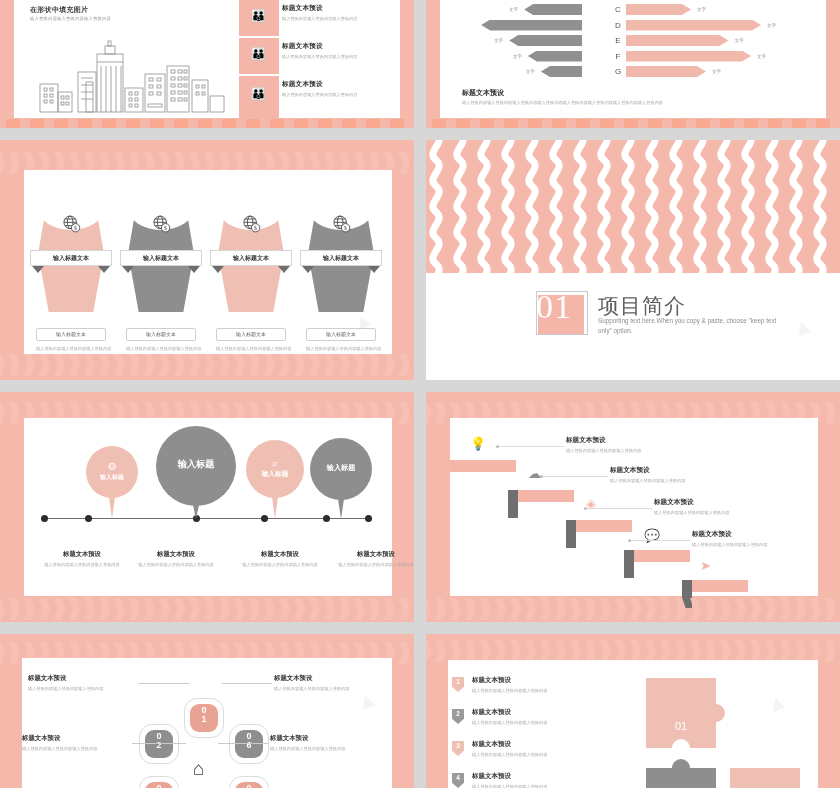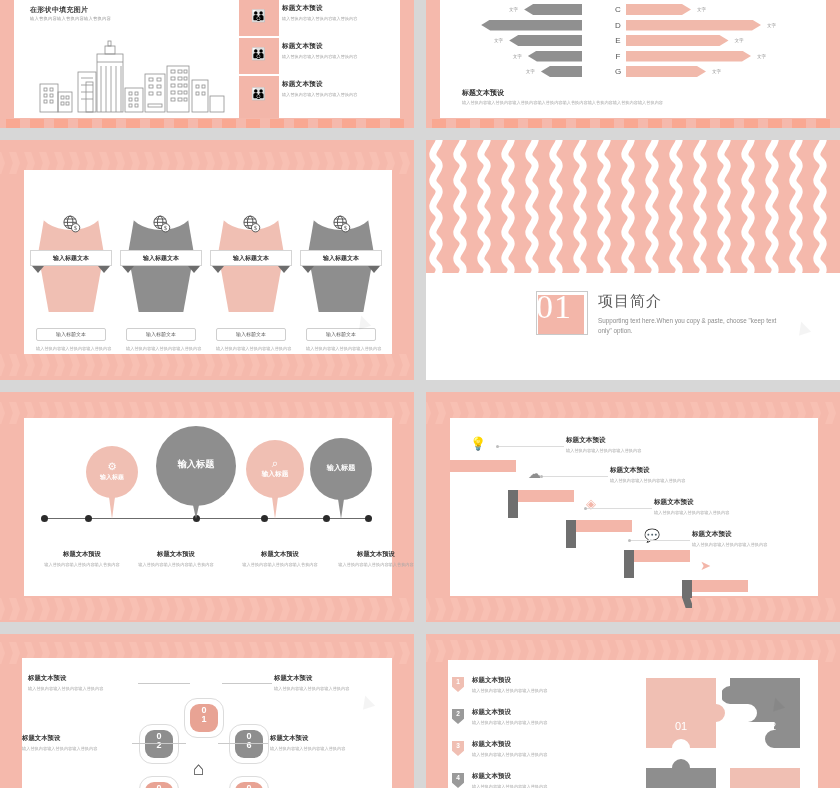--- a/index.html
+++ b/index.html
@@ -82,21 +82,21 @@
             font-size:5px;color:#555;text-align:center;line-height:11px;box-sizing:border-box;}
   .fun-txt{position:absolute;top:176px;left:6px;width:76px;font-size:4.2px;color:#a5a5a5;line-height:1.55;}
   .globe{position:absolute;top:44px;left:31px;width:20px;height:20px;}
 
   
   .wave-wrap{position:absolute;left:0;top:0;right:0;height:133px;background:#f5b9ac;overflow:hidden;}
   .s4-white{position:absolute;left:0;right:0;bottom:0;top:133px;background:#fff;}
   .s4-num{position:absolute;left:112px;top:155px;width:46px;height:40px;background:#f3b6a9;}
   .s4-numtxt{position:absolute;left:110px;top:148px;width:58px;font-size:34px;color:#fff;font-family:"Liberation Serif",serif;letter-spacing:1px;}
   .s4-numbox{position:absolute;left:110px;top:151px;width:52px;height:44px;border:1px solid #c9c9c9;box-sizing:border-box;}
-  .s4-h{position:absolute;left:172px;top:152px;font-size:15px;color:#5d5d5d;letter-spacing:1px;text-align:center;}
+  .s4-h{position:absolute;left:172px;top:152px;font-size:21px;color:#5d5d5d;letter-spacing:1px;text-align:center;}
   .s4-p{position:absolute;left:172px;top:176px;width:180px;font-size:6.3px;color:#8d8d8d;line-height:1.65;}
 
   
   .balloon{position:absolute;border-radius:50%;}
   .balloon .btxt{position:absolute;left:0;right:0;text-align:center;color:#fff;font-weight:bold;}
   .btail{position:absolute;width:0;height:0;border-left:3px solid transparent;border-right:3px solid transparent;}
   .tl-line{position:absolute;height:1px;background:#6b6b6b;}
   .tl-dot{position:absolute;width:7px;height:7px;border-radius:50%;background:#2b2b2b;}
   .s5-cap{position:absolute;width:96px;}
   .s5-cap h5{margin:0;font-size:6.3px;font-weight:bold;color:#333;text-align:center;}
@@ -856,23 +856,20 @@
             <p>输入替换内容输入替换内容输入替换内容</p>
           </div>
           <div class="shield" style="left:4px;top:113px;background:#9a9a9a;">4</div>
           <div class="s8-item" style="left:24px;top:112px;width:150px;">
             <h5>标题文本预设</h5>
             <p>输入替换内容输入替换内容输入替换内容</p>
           </div>
           <div class="pz" style="left:198px;top:18px;"><svg width="92" height="86" viewBox="0 0 92 86">
               <path d="M0 0 H70 V26 a9 9 0 0 1 0 18 V70 H44 a9 9 0 0 0 -18 0 H0 Z" fill="#f0bfb3"></path>
             </svg><span style="top:42px;left:5px;width:60px;">01</span></div>
-          <div class="pz" style="left:274px;top:18px;"><svg width="92" height="86" viewBox="0 0 92 86">
-              <path d="M8 0 H78 V70 H52 a9 9 0 0 1 0 -18 V44 H26 a9 9 0 0 0 0 -18 V26 H8 a9 9 0 0 1 0 -18 Z" fill="#8e8e8e"></path>
-            </svg><span style="top:42px;left:18px;width:60px;">02</span></div>
           <div class="pz" style="left:198px;top:96px;"><svg width="92" height="86" viewBox="0 0 92 86">
               <path d="M0 12 H26 a9 9 0 0 1 18 0 H70 V38 a9 9 0 0 0 0 18 V82 H0 Z" fill="#8e8e8e"></path>
             </svg></div>
           <div class="pz" style="left:274px;top:96px;"><svg width="92" height="86" viewBox="0 0 92 86">
               <path d="M8 12 H78 V82 H8 V56 a9 9 0 0 1 0 -18 Z" fill="#f0bfb3"></path>
             </svg></div>
         </div>
       <div class="wm" style="right:30px;top:30px;">▲</div>
     </div>
   </div>

